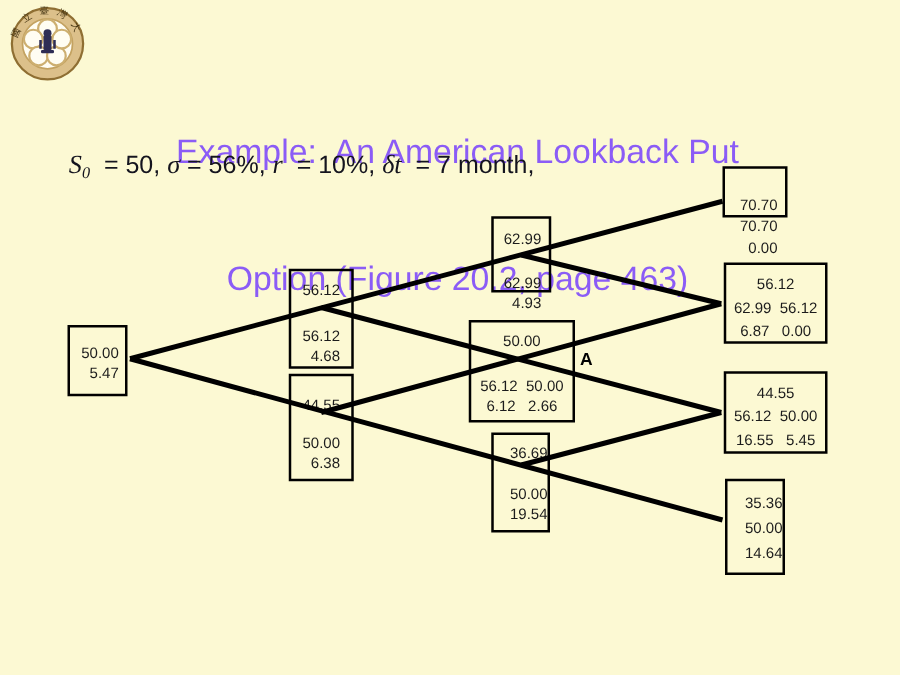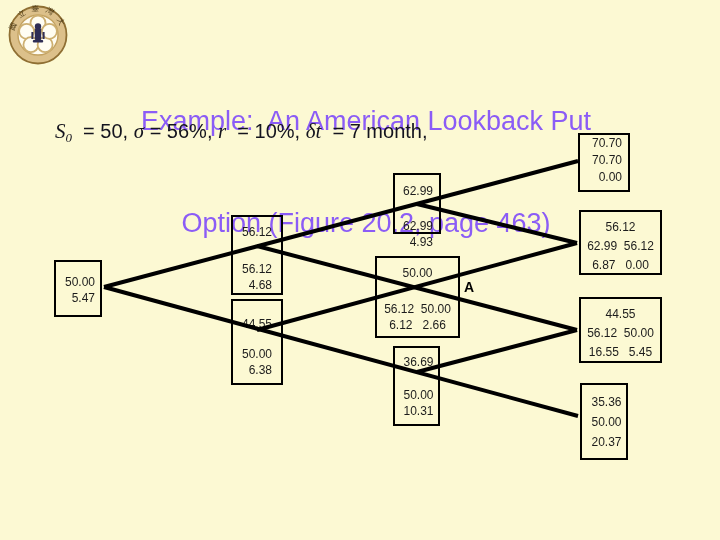--- a/index.html
+++ b/index.html
@@ -16,34 +16,34 @@
   .mvar{font-family:"Liberation Serif", serif;font-style:italic;font-size:21px;}
   .msub{font-family:"Liberation Serif", serif;font-style:italic;font-size:13px;
         vertical-align:-4px;}
 
   
   .node{position:absolute;box-sizing:border-box;border:2.5px solid #000;
         background:transparent;font-size:12px;color:#1c1c1c;z-index:1;}
   .r{line-height:16px;white-space:pre;}
   .al-r{text-align:right;}
   .al-c{text-align:center;}
-  .al-l{text-align:center;}
+  .al-l{text-align:right;}
 
   #node-t0{left:54px;top:260px;width:48px;height:57px;padding:12px 5px 0 0;}
   #node-t1-up{left:231px;top:215px;width:52px;height:80px;padding:7px 9px 0 0;}
   #node-t1-up .g{margin-top:21px;}
   #node-t1-down{left:231px;top:299px;width:52px;height:86px;padding:15px 9px 0 0;}
   #node-t1-down .g{margin-top:14px;}
   #node-t2-top{left:393px;top:173px;width:48px;height:61px;padding:8px 6px 0 0;}
   #node-t2-top .g{margin-top:19px;}
   #node-t2-mid{left:375px;top:256px;width:85px;height:82px;padding:7px 2px 0 2px;}
   #node-t2-mid .g{margin-top:20px;}
   #node-t2-bottom{left:393px;top:346px;width:47px;height:80px;padding:6px 0 0 4px;}
   #node-t2-bottom .g{margin-top:17px;}
-  #node-t3-a{left:578px;top:133px;width:52px;height:59px;padding:0 6px 0 0;}
+  #node-t3-a{left:578px;top:133px;width:52px;height:41px;padding:21px 6px 0 0;}
   #node-t3-a .r{line-height:17px;}
   #node-t3-b{left:579px;top:210px;width:83px;height:65px;padding:6px 2px 0 2px;}
   #node-t3-b .r{line-height:19px;}
   #node-t3-c{left:579px;top:297px;width:83px;height:66px;padding:6px 2px 0 2px;}
   #node-t3-c .r{line-height:19px;}
   #node-t3-d{left:580px;top:383px;width:48px;height:77px;padding:7px 0 0 5px;}
   #node-t3-d .r{line-height:20px;}
 
   #label-a{position:absolute;left:464px;top:279px;font-size:14px;font-weight:bold;
            color:#000;z-index:6;}
@@ -114,21 +114,21 @@
 
   <div class="node" id="node-t2-mid">
     <div class="r al-c">50.00</div>
     <div class="r al-c g">56.12  50.00</div>
     <div class="r al-c">6.12   2.66</div>
   </div>
 
   <div class="node" id="node-t2-bottom">
     <div class="r al-l">36.69</div>
     <div class="r al-l g">50.00</div>
-    <div class="r al-l">10.31</div>
+    <div class="r al-l">19.54</div>
   </div>
 
   <div class="node" id="node-t3-a">
     <div class="r al-r">70.70</div>
     <div class="r al-r">70.70</div>
     <div class="r al-r">0.00</div>
   </div>
 
   <div class="node" id="node-t3-b">
     <div class="r al-c">56.12</div>
@@ -138,21 +138,21 @@
 
   <div class="node" id="node-t3-c">
     <div class="r al-c">44.55</div>
     <div class="r al-c">56.12  50.00</div>
     <div class="r al-c">16.55   5.45</div>
   </div>
 
   <div class="node" id="node-t3-d">
     <div class="r al-l">35.36</div>
     <div class="r al-l">50.00</div>
-    <div class="r al-l">20.37</div>
+    <div class="r al-l">14.64</div>
   </div>
 
   <div id="label-a">A</div>
 
   <svg id="edges" viewBox="0 0 720 540">
     <g stroke="#000" stroke-width="4" stroke-linecap="butt">
       <line x1="104" y1="287" x2="578" y2="161"></line>
       <line x1="104" y1="287" x2="578" y2="416"></line>
       <line x1="257" y1="246" x2="577" y2="330"></line>
       <line x1="257" y1="330" x2="577" y2="243"></line>

